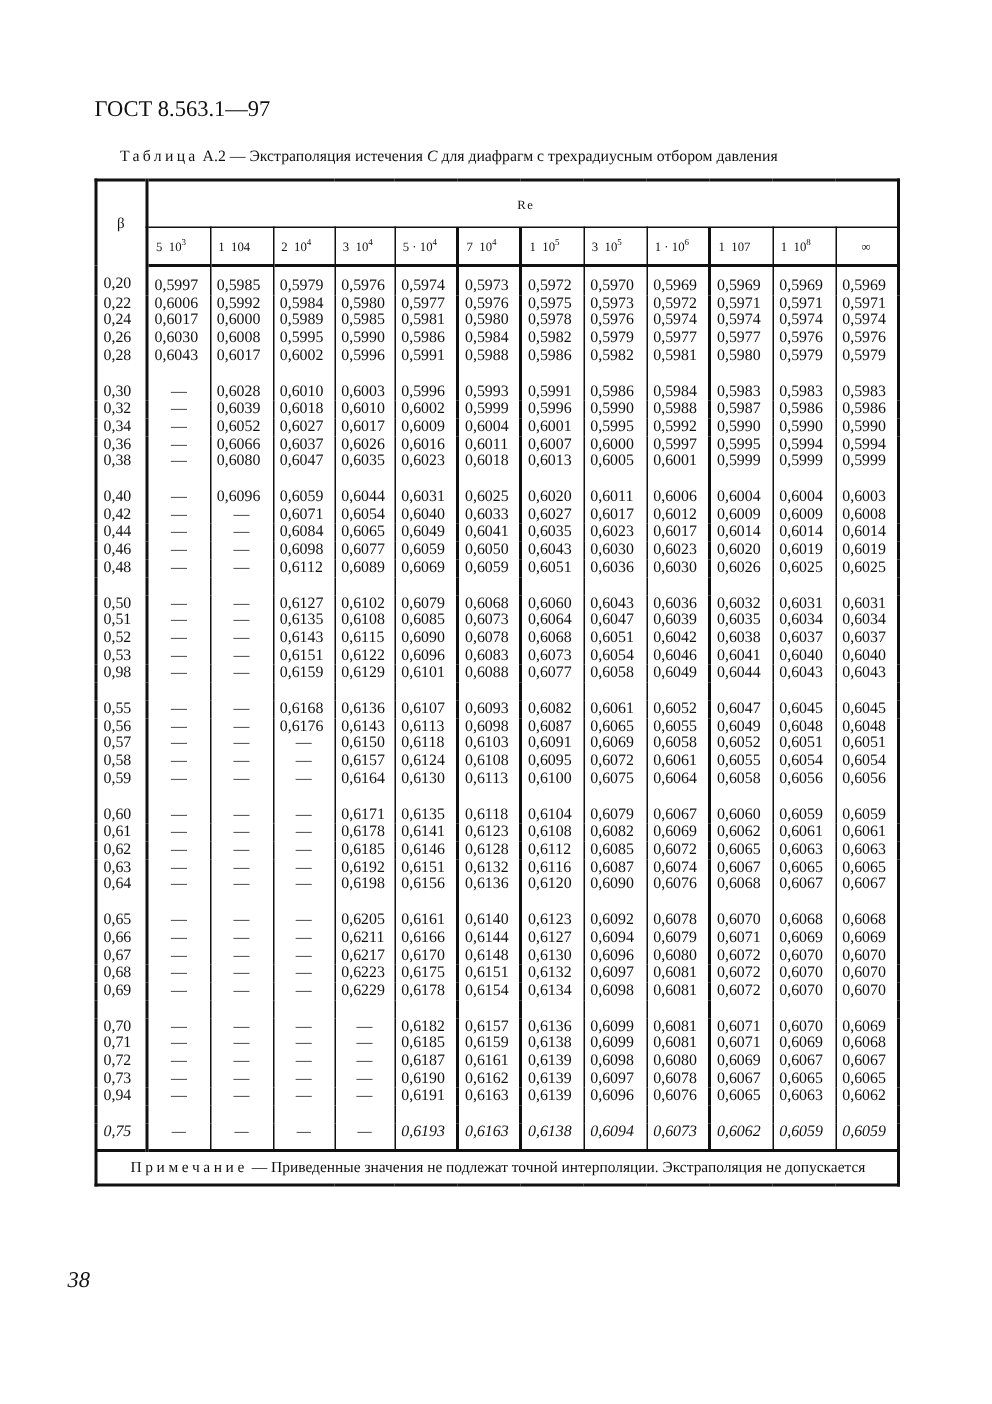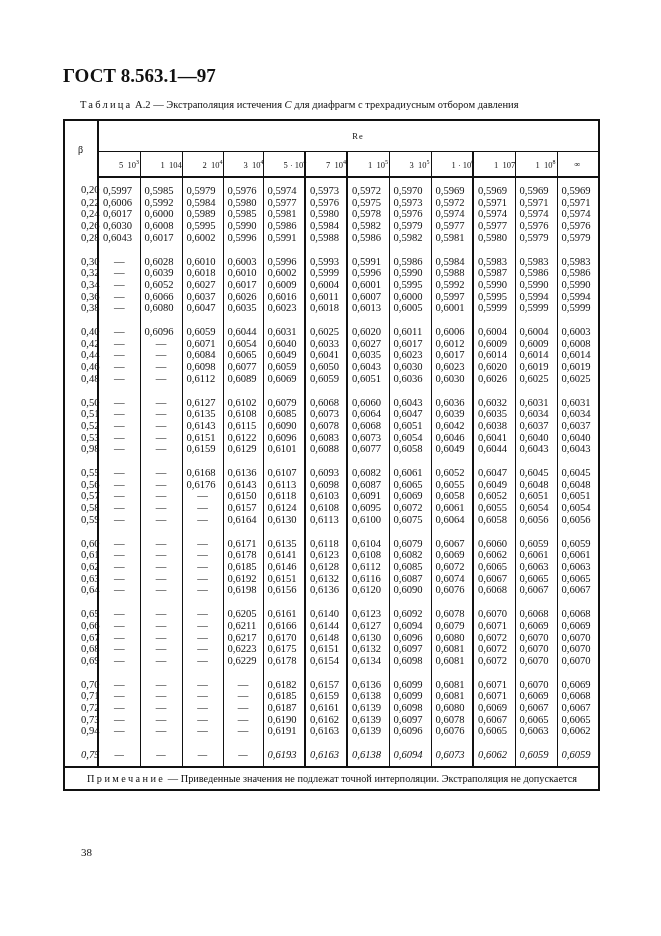--- a/index.html
+++ b/index.html
@@ -1,43 +1,43 @@
 <!DOCTYPE html>
 <html><head>
 <meta charset="utf-8">
 <style>
   html, body { margin:0; padding:0; background:#ffffff; }
   body { width:661px; height:936px; position:relative; overflow:hidden;
          font-family:"Liberation Serif", "DejaVu Serif", serif; color:#111; }
-  .doc-header { position:absolute; left:63px; top:65px; font-weight:bold; font-size:19px; }
+  .doc-header { position:absolute; left:63px; top:65px; font-weight:normal; font-size:15px; }
   .caption { position:absolute; left:63px; top:99px; font-size:10.5px; white-space:nowrap; }
   .caption .spaced { letter-spacing:2.2px;margin-left:17px; }
   .caption i { font-style:italic; }
   table.coef { position:absolute; left:63px; top:119px; width:535px; border-collapse:collapse;
                border:2px solid #111; table-layout:fixed; font-size:10.6px; }
   table.coef th { font-weight:normal; font-size:8.5px; height:22px; border-left:1px solid #111; border-right:1px solid #111;
-                  text-align:left; padding-left:20px; white-space:nowrap; }
+                  text-align:left; padding-left:5px; white-space:nowrap; }
   table.coef th.re { border-bottom:1px solid #111; height:28px; text-align:center; letter-spacing:1px; }
   table.coef th.beta { width:34px; border-right:2px solid #111; text-align:center; font-size:10px; padding-left:0; }
   table.coef th.inf { text-align:center; padding-left:0; }
   table.coef th sup { font-size:6px; vertical-align:4px; }
   table.coef tr.hdr2 th { border-bottom:2px solid #111; }
   table.coef td { border-left:1px solid #111; border-right:1px solid #111; padding:0 0 0 4px; line-height:11.7px;
                   white-space:nowrap; vertical-align:top; }
-  table.coef td.b { text-align:left; padding-left:16px; border-right:2px solid #111; }
+  table.coef td.b { text-align:left; padding-left:4px; border-right:2px solid #111; }
   table.coef td.dash { text-align:center; padding-left:0; }
   table.coef td.thick { border-left:2px solid #111; }
   table.coef th.thick { border-left:2px solid #111; }
   table.coef tr.gap td { height:12px; }
   table.coef tr.first td { padding-top:7px; }
   table.coef tr.last td { padding-bottom:5px;font-style:italic; }
   table.coef tr.note td { border-top:2px solid #111; padding:5px 4px 4px 0; white-space:normal; font-size:10.3px;
                           line-height:12px; text-align:justify; text-indent:22px; }
   .note .spaced { letter-spacing:2.4px; }
-  .page-num { position:absolute; left:81px; top:846px; font-size:11px; }
+  .page-num { position:absolute; left:45px; top:846px; font-size:15px;font-style:italic; }
 </style>
 </head>
 <body>
 
 <div class="doc-header">ГОСТ 8.563.1—97</div>
 
 <div class="caption"><span class="spaced">Таблица</span> <span>А.2</span><span> — Экстраполяция истечения </span><i>C</i><span> для диафрагм с трехрадиусным отбором давления</span></div>
 
 <table class="coef">
   <colgroup>

